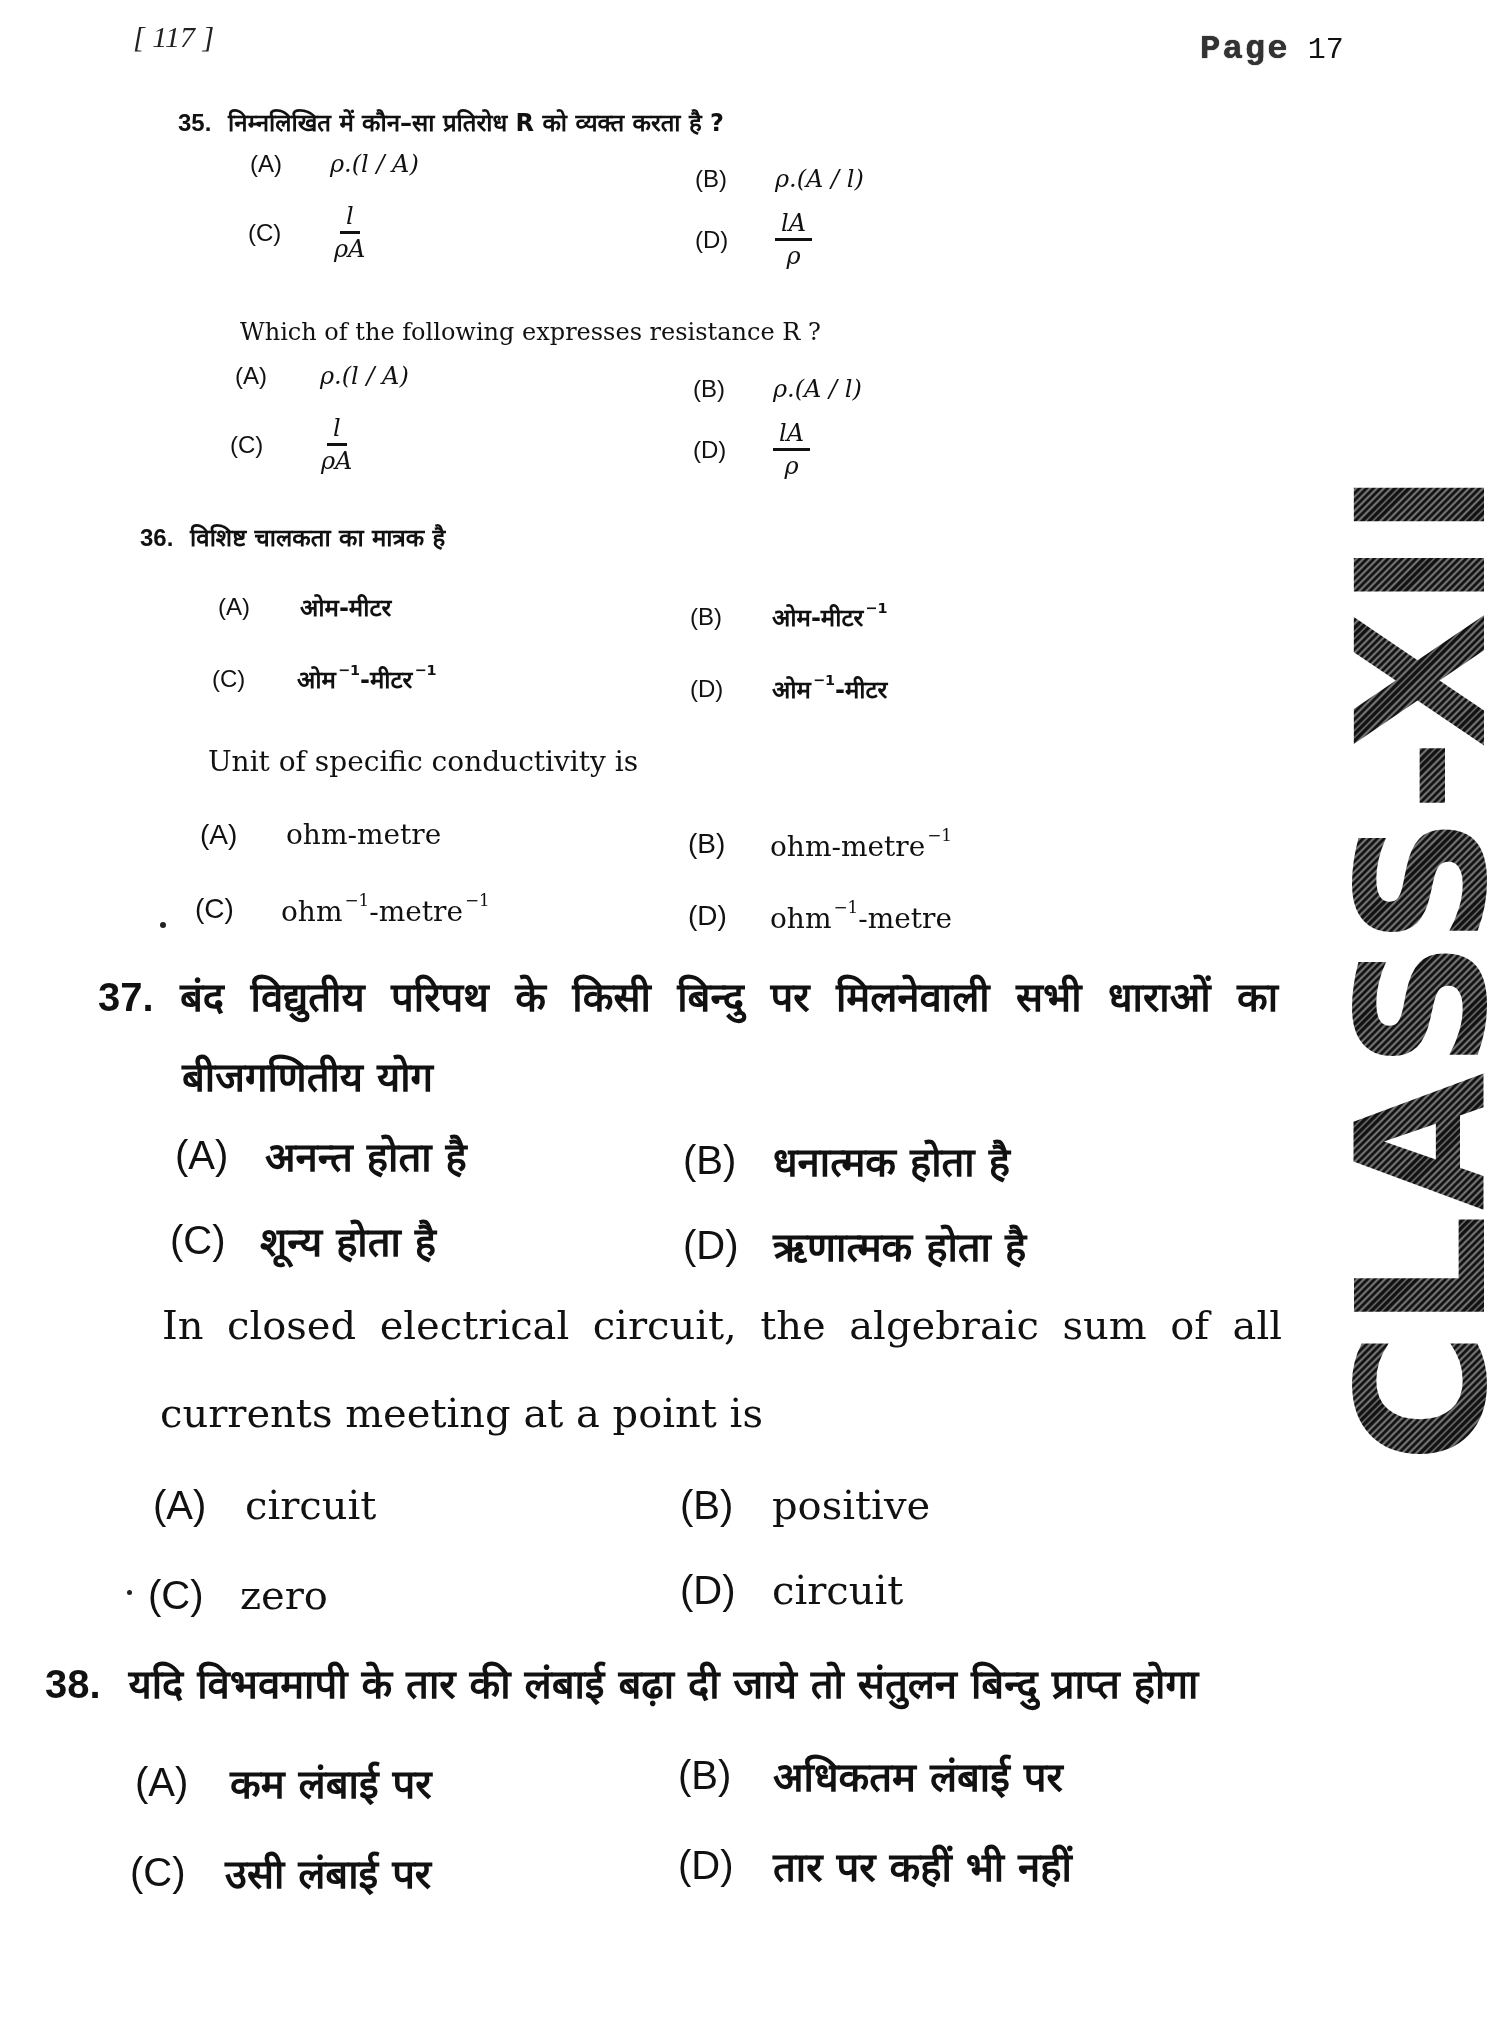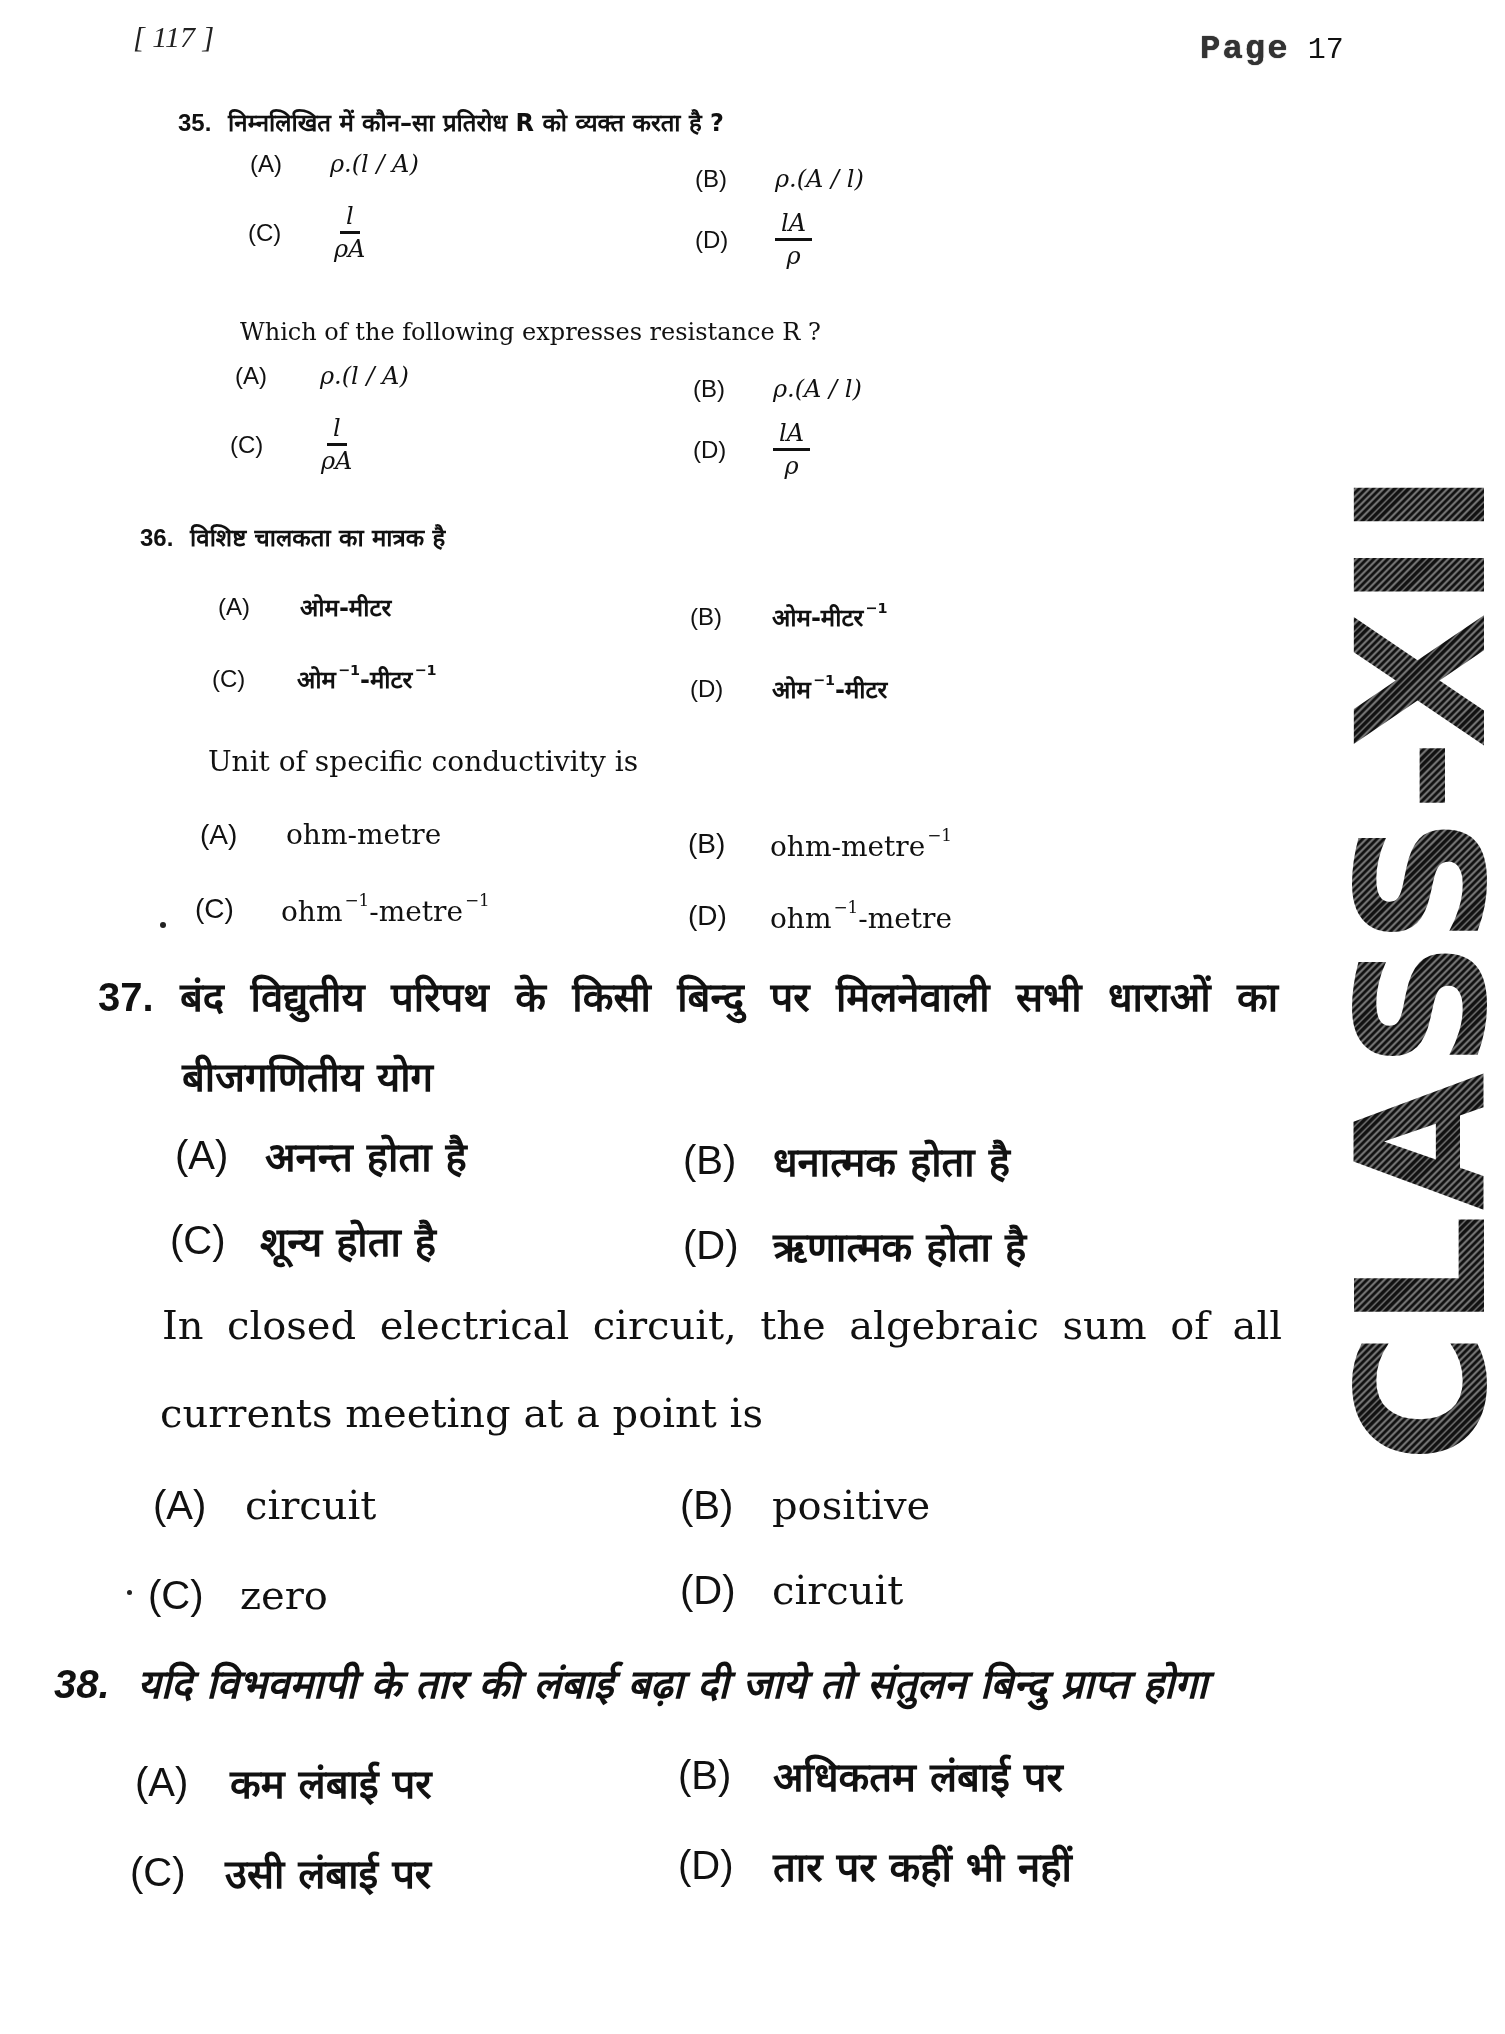--- a/index.html
+++ b/index.html
@@ -182,21 +182,21 @@
 <div class="dot" style="left:127px; top:1590px; width:5px; height:5px;"></div>
 <div class="abs opt q-xl" style="left:148px; top:1572px;">
   <span class="lbl" style="width:92px;">(C)</span>
   <span class="en">zero</span>
 </div>
 <div class="abs opt q-xl" style="left:680px; top:1567px;">
   <span class="lbl" style="width:92px;">(D)</span>
   <span class="en">circuit</span>
 </div>
 
-<div class="abs hi q-xl" style="left:54px; top:1655px;font-style:italic;">
+<div class="abs hi q-xl" style="left:45px; top:1655px;">
   <span class="num">38.</span>&nbsp;
   <span>यदि विभवमापी के तार की लंबाई बढ़ा दी जाये तो संतुलन बिन्दु प्राप्त होगा</span>
 </div>
 <div class="abs opt q-xl" style="left:135px; top:1755px;">
   <span class="lbl" style="width:95px;">(A)</span>
   <span class="hi">कम लंबाई पर</span>
 </div>
 <div class="abs opt q-xl" style="left:678px; top:1748px;">
   <span class="lbl" style="width:95px;">(B)</span>
   <span class="hi">अधिकतम लंबाई पर</span>

